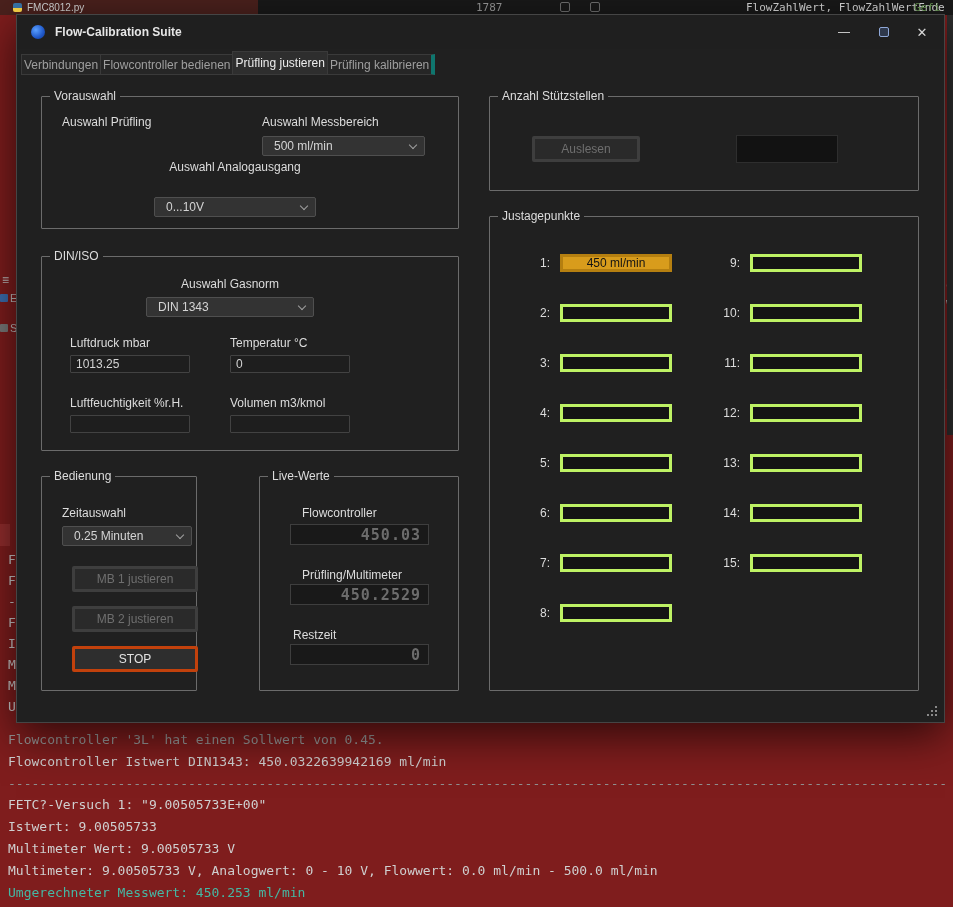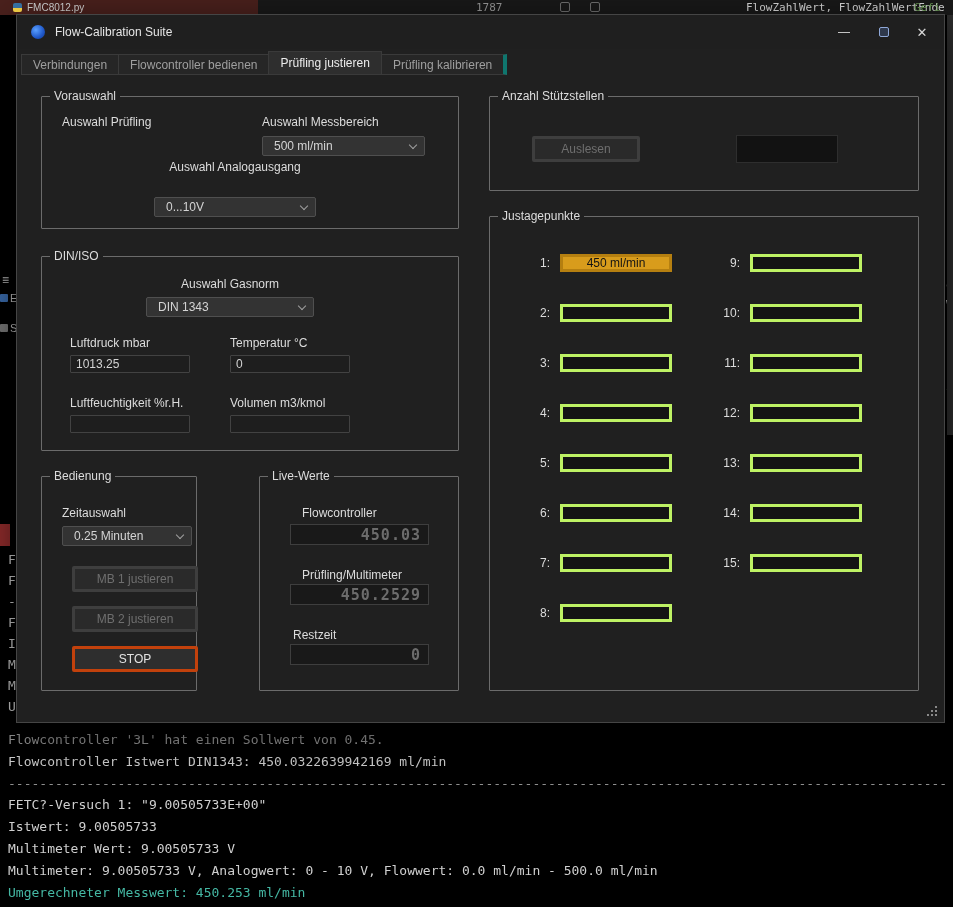--- a/index.html
+++ b/index.html
@@ -1,17 +1,17 @@
 <!DOCTYPE html>
 <html><head>
 <meta charset="utf-8">
 <style>
   * { margin:0; padding:0; box-sizing:border-box; }
   html,body { width:953px; height:907px; overflow:hidden; background:#1d1d1d; font-family:"Liberation Sans",sans-serif; }
-  #stage { position:relative; width:953px; height:907px; background:#000000; }
+  #stage { position:relative; width:953px; height:907px; background:#7f1d1d; }
 
   
   #editor-topbar { position:absolute; left:0; top:0; width:953px; height:15px; background:#191919; z-index:1; }
   #editor-tab { position:absolute; left:0; top:0; width:258px; height:15px; background:#4b211d; display:flex; align-items:center; padding-left:27px; color:#d8d8d8; font-size:10px; }
   #editor-tab-icon { position:absolute; left:13px; top:3px; width:9px; height:9px; }
   #editor-tab-icon::before { content:""; position:absolute; left:0; top:0; width:9px; height:5px; background:#3a76ab; border-radius:2px 2px 0 0; }
   #editor-tab-icon::after  { content:""; position:absolute; left:0; top:5px; width:9px; height:4px; background:#ffd94a; border-radius:0 0 2px 2px; }
   #editor-linenum { position:absolute; left:476px; top:1px; font-family:"DejaVu Sans Mono",monospace; font-size:11px; color:#9a9a9a; }
   .tb-icon { position:absolute; top:2px; width:10px; height:10px; border:1px solid #6f6f6f; border-radius:2px; }
   #tb-icon-1 { left:560px; } #tb-icon-2 { left:590px; }
@@ -29,27 +29,27 @@
   #right-edge { position:absolute; left:946px; top:0; z-index:1; }
   .edge-char { position:absolute; left:0; font-family:"DejaVu Sans Mono",monospace; font-size:13px; }
   #editor-scrollbar { position:absolute; left:947px; top:15px; width:6px; height:420px; background:#2e2e2e; z-index:1; }
 
   #terminal { position:absolute; left:8px; top:729px; width:945px; z-index:1; font-family:"DejaVu Sans Mono",monospace; font-size:13px; line-height:21.8px; white-space:pre; overflow:hidden; }
 
   
   #app-window { position:absolute; left:16px; top:14px; width:929px; height:709px; background:#202020; border:1px solid #454545; box-shadow:0 12px 42px rgba(0,0,0,.65); z-index:10; }
   #titlebar { position:absolute; left:0; top:0; width:100%; height:34px; background:#1f1f1f; }
   #app-icon { position:absolute; left:14px; top:10px; width:14px; height:14px; border-radius:50%; background:radial-gradient(circle at 35% 35%, #5aa0ff 0%, #1f57c8 60%, #123a8c 100%); }
-  #window-title { position:absolute; left:38px; top:10px; font-size:12px; color:#e6e6e6; }
+  #window-title { position:absolute; left:38px; top:10px; font-size:12px; color:#e6e6e6;font-weight:bold; }
   .win-btn { position:absolute; top:0; width:40px; height:34px; display:flex; align-items:center; justify-content:center; color:#d8d8d8; font-size:12px; }
   #btn-min { right:80px; } #btn-max { right:40px; } #btn-close { right:2px; font-size:13px; }
   .max-glyph { width:10px; height:10px; border:1px solid #8fa8d8; background:rgba(90,125,195,.28); border-radius:2px; }
 
   #tabbar { position:absolute; left:4px; top:36px; height:24px; display:flex; align-items:flex-end; }
-  .tab { height:21px; display:flex; align-items:center; padding:0 11px; font-size:12px; color:#9f9f9f; background:#262626; border:1px solid #3a3a3a; border-right:none; white-space:nowrap; }
+  .tab { height:21px; display:flex; align-items:center; padding:0 2px; font-size:12px; color:#9f9f9f; background:#262626; border:1px solid #3a3a3a; border-right:none; white-space:nowrap; }
   .tab:last-child { border-right:4px solid #0f766e; }
   .tab.active { height:24px; background:#2e2e2e; color:#ececec; border-right:1px solid #3a3a3a; }
   .tab.active + .tab { border-left:none; }
 
   .groupbox { position:absolute; border:1px solid #6b6b6b; border-radius:1px; }
   .gb-title { position:absolute; top:-8px; left:8px; background:#202020; padding:0 4px; font-size:12px; color:#dcdcdc; white-space:nowrap; }
   .field-label { position:absolute; font-size:12px; color:#dcdcdc; white-space:nowrap; }
 
   .combo { position:absolute; height:20px; background:#333333; border:1px solid #4f4f4f; border-radius:2px; display:flex; align-items:center; padding:0 22px 0 11px; font-size:12px; color:#d4d4d4; white-space:nowrap; }
   .chev { position:absolute; right:8px; top:5px; width:6px; height:6px; border-right:1px solid #a0a0a0; border-bottom:1px solid #a0a0a0; transform:rotate(45deg); }

